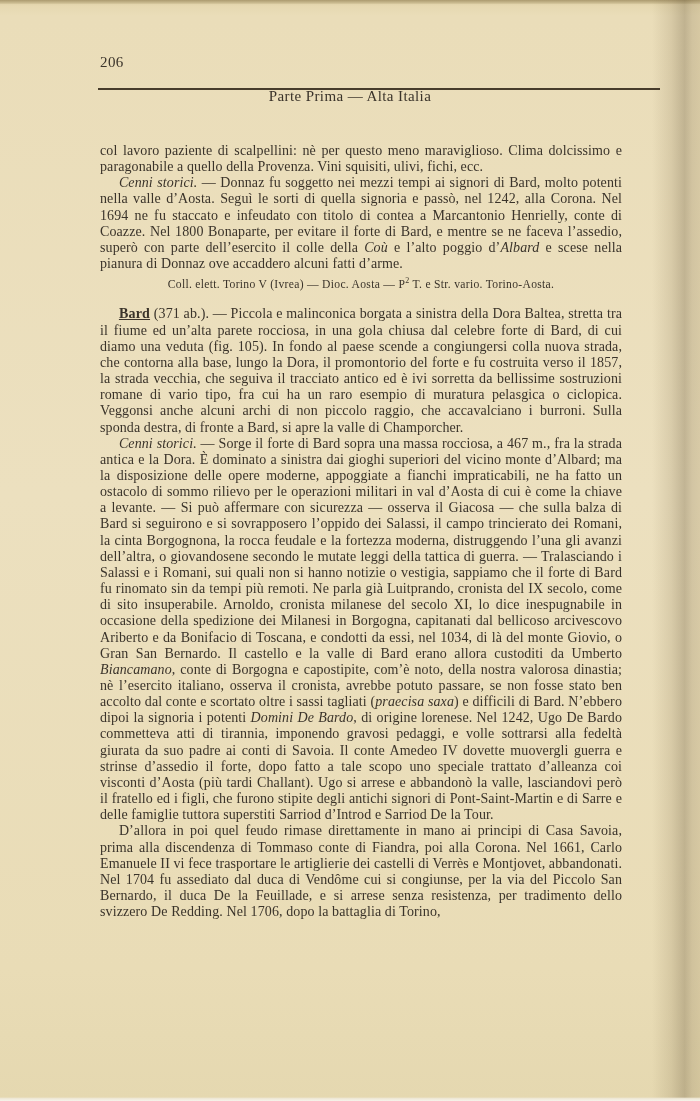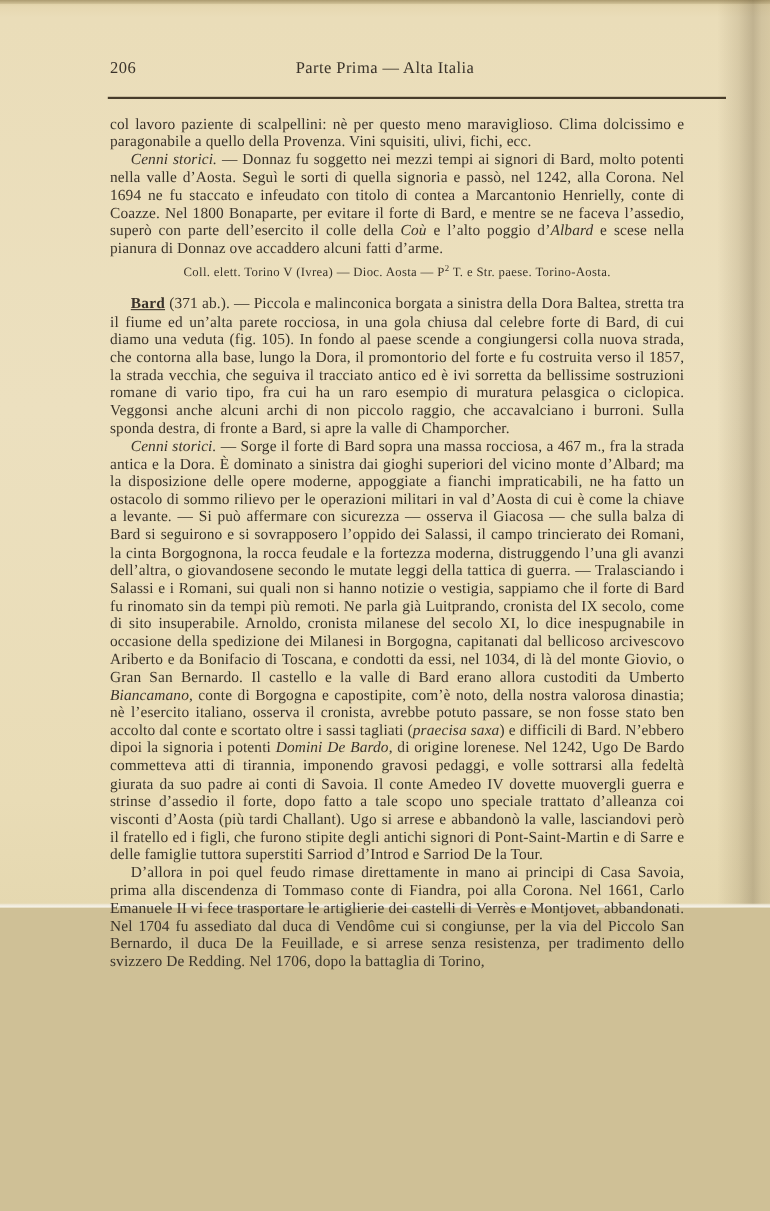--- a/index.html
+++ b/index.html
@@ -2,47 +2,47 @@
 <html><head>
 <meta charset="utf-8">
 <style>
   html,body{margin:0;padding:0;}
   body{
     width:700px;height:1101px;overflow:hidden;
     background:#cfc096;
     font-family:"Liberation Serif", serif;
   }
   .page{
-    position:relative;width:700px;height:825px;
+    position:relative;width:700px;height:1101px;
     background:linear-gradient(180deg,#d8c99e 0px,#e6d8b1 6px,#eaddb9 16px,#ece0bf 45%,#e9dcb6 88%,#e5d8b0 100%);
     color:#3a332a;
   }
   .edge-top{position:absolute;top:0;left:0;right:0;height:4px;
     background:linear-gradient(180deg,#ab9a6f,#cfc096 85%,rgba(207,192,150,0));}
   .edge-right{position:absolute;top:0;right:0;width:48px;height:100%;
     background:linear-gradient(90deg,rgba(118,100,66,0) 0%,rgba(118,100,66,0.16) 40%,rgba(104,88,58,0.32) 68%,rgba(130,112,76,0.24) 84%,rgba(164,146,104,0.28) 100%);}
   .edge-bottom{position:absolute;bottom:0;left:0;right:0;height:4px;
     background:linear-gradient(180deg,rgba(245,242,232,0),#efe9d8 40%,#f6f3ea);}
   .running-header{
     position:absolute;top:54px;left:100px;width:560px;height:22px;
     font-size:15px;letter-spacing:0.4px;
   }
   .pageno{position:absolute;left:0;top:0;}
-  .running-title{display:block;text-align:center;padding-right:60px;}
+  .running-title{display:block;text-align:center;padding-right:60px;margin-top:34px;}
   .header-rule{
     position:absolute;top:88px;left:98px;width:562px;height:2px;
     background:#473c2b;
   }
   .text-block{
     position:absolute;top:106px;left:100px;width:522px;
     font-size:14px;line-height:16.15px;text-align:justify;
     letter-spacing:0.1px;
   }
   .text-block p{margin:0;text-indent:1.35em;}
-  .text-block p.noindent{text-indent:0;}
+  .text-block p.noindent{text-indent:0;margin-top:37px;}
   .collegio{
     text-indent:0 !important;text-align:center;
     font-size:11.6px;margin:5px 0 13px 0 !important;
     letter-spacing:0.3px;
   }
   .collegio sup{font-size:8px;line-height:0;}
   i{}
   b{font-weight:bold;letter-spacing:0.2px;text-decoration:underline;}
 </style>
 </head>
@@ -58,21 +58,21 @@
     <span class="running-title">Parte Prima — Alta Italia</span>
   </header>
   <div class="header-rule"></div>
 
   <main class="text-block">
 
     <p class="noindent"><span>col lavoro paziente di scalpellini: nè per questo meno maraviglioso. Clima dolcissimo e paragonabile a quello della Provenza. Vini squisiti, ulivi, fichi, ecc.</span></p>
 
     <p><i>Cenni storici.</i><span> — Donnaz fu soggetto nei mezzi tempi ai signori di Bard, molto potenti nella valle d’Aosta. Seguì le sorti di quella signoria e passò, nel 1242, alla Corona. Nel 1694 ne fu staccato e infeudato con titolo di contea a Marcantonio Henrielly, conte di Coazze. Nel 1800 Bonaparte, per evitare il forte di Bard, e mentre se ne faceva l’assedio, superò con parte dell’esercito il colle della </span><i>Coù</i><span> e l’alto poggio d’</span><i>Albard</i><span> e scese nella pianura di Donnaz ove accaddero alcuni fatti d’arme.</span></p>
 
-    <p class="collegio"><span>Coll. elett. Torino V (Ivrea) — Dioc. Aosta — P</span><sup>2</sup><span> T. e Str. paese. Torino-Aosta.</span></p>
+    <p class="collegio"><span>Coll. elett. Torino V (Ivrea) — Dioc. Aosta — P</span><sup>2</sup><span> T. e Str. vario. Torino-Aosta.</span></p>
 
     <p><b>Bard</b><span> (371 ab.). — Piccola e malinconica borgata a sinistra della Dora Baltea, stretta tra il fiume ed un’alta parete rocciosa, in una gola chiusa dal celebre forte di Bard, di cui diamo una veduta (fig. 105). In fondo al paese scende a congiungersi colla nuova strada, che contorna alla base, lungo la Dora, il promontorio del forte e fu costruita verso il 1857, la strada vecchia, che seguiva il tracciato antico ed è ivi sorretta da bellissime sostruzioni romane di vario tipo, fra cui ha un raro esempio di muratura pelasgica o ciclopica. Veggonsi anche alcuni archi di non piccolo raggio, che accavalciano i burroni. Sulla sponda destra, di fronte a Bard, si apre la valle di Champorcher.</span></p>
 
     <p><i>Cenni storici.</i><span> — Sorge il forte di Bard sopra una massa rocciosa, a 467 m., fra la strada antica e la Dora. È dominato a sinistra dai gioghi superiori del vicino monte d’Albard; ma la disposizione delle opere moderne, appoggiate a fianchi impraticabili, ne ha fatto un ostacolo di sommo rilievo per le operazioni militari in val d’Aosta di cui è come la chiave a levante. — Si può affermare con sicurezza — osserva il Giacosa — che sulla balza di Bard si seguirono e si sovrapposero l’oppido dei Salassi, il campo trincierato dei Romani, la cinta Borgognona, la rocca feudale e la fortezza moderna, distruggendo l’una gli avanzi dell’altra, o giovandosene secondo le mutate leggi della tattica di guerra. — Tralasciando i Salassi e i Romani, sui quali non si hanno notizie o vestigia, sappiamo che il forte di Bard fu rinomato sin da tempi più remoti. Ne parla già Luitprando, cronista del IX secolo, come di sito insuperabile. Arnoldo, cronista milanese del secolo XI, lo dice inespugnabile in occasione della spedizione dei Milanesi in Borgogna, capitanati dal bellicoso arcivescovo Ariberto e da Bonifacio di Toscana, e condotti da essi, nel 1034, di là del monte Giovio, o Gran San Bernardo. Il castello e la valle di Bard erano allora custoditi da Umberto </span><i>Biancamano</i><span>, conte di Borgogna e capostipite, com’è noto, della nostra valorosa dinastia; nè l’esercito italiano, osserva il cronista, avrebbe potuto passare, se non fosse stato ben accolto dal conte e scortato oltre i sassi tagliati (</span><i>praecisa saxa</i><span>) e difficili di Bard. N’ebbero dipoi la signoria i potenti </span><i>Domini De Bardo</i><span>, di origine lorenese. Nel 1242, Ugo De Bardo commetteva atti di tirannia, imponendo gravosi pedaggi, e volle sottrarsi alla fedeltà giurata da suo padre ai conti di Savoia. Il conte Amedeo IV dovette muovergli guerra e strinse d’assedio il forte, dopo fatto a tale scopo uno speciale trattato d’alleanza coi visconti d’Aosta (più tardi Challant). Ugo si arrese e abbandonò la valle, lasciandovi però il fratello ed i figli, che furono stipite degli antichi signori di Pont-Saint-Martin e di Sarre e delle famiglie tuttora superstiti Sarriod d’Introd e Sarriod De la Tour.</span></p>
 
     <p><span>D’allora in poi quel feudo rimase direttamente in mano ai principi di Casa Savoia, prima alla discendenza di Tommaso conte di Fiandra, poi alla Corona. Nel 1661, Carlo Emanuele II vi fece trasportare le artiglierie dei castelli di Verrès e Montjovet, abbandonati. Nel 1704 fu assediato dal duca di Vendôme cui si congiunse, per la via del Piccolo San Bernardo, il duca De la Feuillade, e si arrese senza resistenza, per tradimento dello svizzero De Redding. Nel 1706, dopo la battaglia di Torino,</span></p>
 
   </main>
 </div>
 

